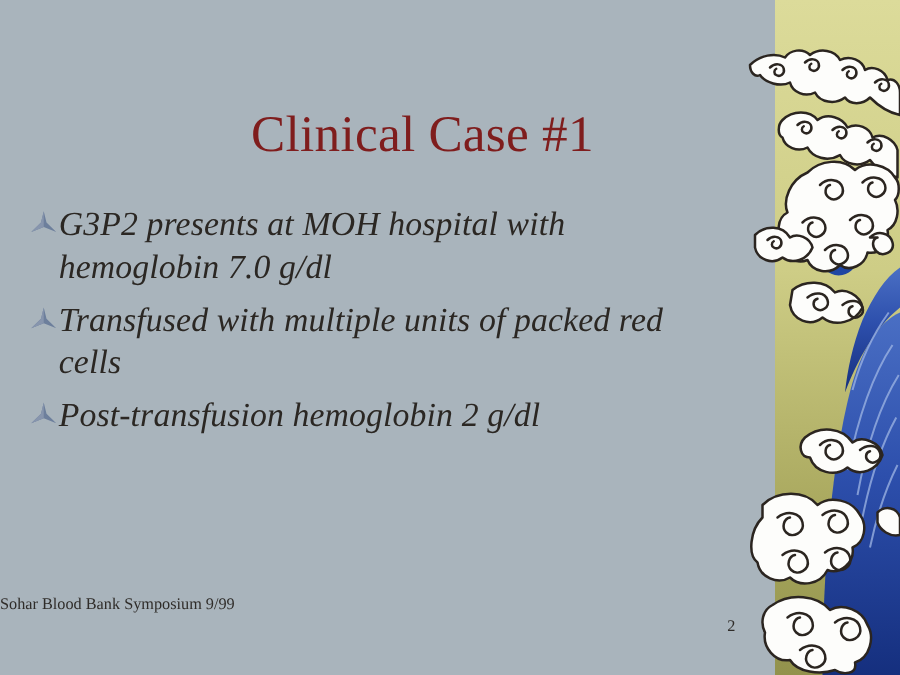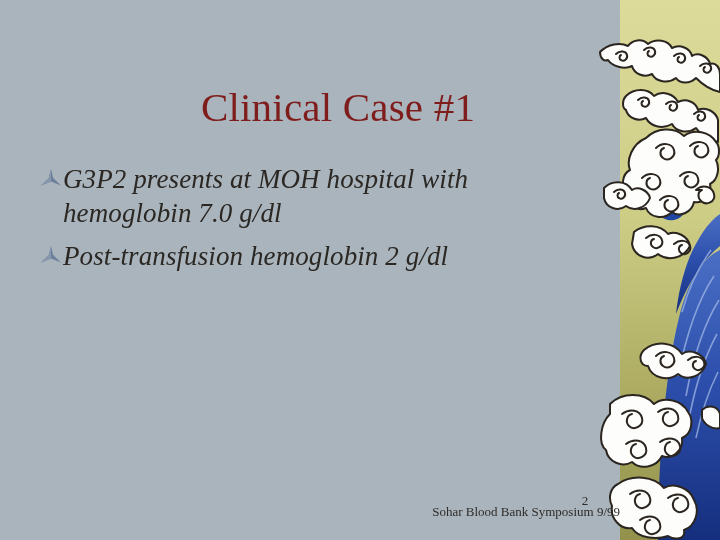--- a/index.html
+++ b/index.html
@@ -45,21 +45,21 @@
     font-size: 41px;
     line-height: 1.05;
     letter-spacing: 0.2px;
     white-space: nowrap;
     margin-top: 28px;
   }
 
   
   #body {
     position: absolute;
-    left: 40px;
+    left: 24px;
     top: 163px;
     width: 560px;
     font-family: Liberation Serif, serif;
   }
   .bullet-row {
     display: flex;
     align-items: flex-start;
     margin-bottom: 9px;
   }
   .bullet-glyph {
@@ -76,23 +76,23 @@
     font-size: 27px;
     font-style: italic;
     line-height: 1.25;
     letter-spacing: 0.1px;
   }
 
   
   #footer-note {
     position: absolute;
     left: 0;
-    top: 504px;
+    top: 475px;
     width: 620px;
-    text-align: right;
+    text-align: left;
     color: #2f2c29;
     font-size: 13px;
   }
   #footer-page {
     position: absolute;
     left: 560px;
     top: 493px;
     width: 50px;
     text-align: center;
     color: #2f2c29;
@@ -232,20 +232,29 @@
     <div class="bullet-row">
       <span class="bullet-glyph">
         <svg width="22" height="22" viewBox="0 0 22 22" xmlns="http://www.w3.org/2000/svg">
           <path d="M11,1 L13.2,10.0 L21,17.5 L11,13.6 L1,17.5 L8.8,10.0 Z" fill="#6d7f9c"></path>
           <path d="M11,1 L11,13.6 L1,17.5 L8.8,10.0 Z" fill="#8795ad"></path>
         </svg>
       </span>
       <span class="bullet-text">G3P2 presents at MOH hospital with hemoglobin 7.0 g/dl</span>
     </div>
 
+    <div class="bullet-row">
+      <span class="bullet-glyph">
+        <svg width="22" height="22" viewBox="0 0 22 22" xmlns="http://www.w3.org/2000/svg">
+          <path d="M11,1 L13.2,10.0 L21,17.5 L11,13.6 L1,17.5 L8.8,10.0 Z" fill="#6d7f9c"></path>
+          <path d="M11,1 L11,13.6 L1,17.5 L8.8,10.0 Z" fill="#8795ad"></path>
+        </svg>
+      </span>
+      <span class="bullet-text">Transfused with multiple units of packed red cells</span>
+    </div>
 
     <div class="bullet-row">
       <span class="bullet-glyph">
         <svg width="22" height="22" viewBox="0 0 22 22" xmlns="http://www.w3.org/2000/svg">
           <path d="M11,1 L13.2,10.0 L21,17.5 L11,13.6 L1,17.5 L8.8,10.0 Z" fill="#6d7f9c"></path>
           <path d="M11,1 L11,13.6 L1,17.5 L8.8,10.0 Z" fill="#8795ad"></path>
         </svg>
       </span>
       <span class="bullet-text">Post-transfusion hemoglobin 2 g/dl</span>
     </div>

